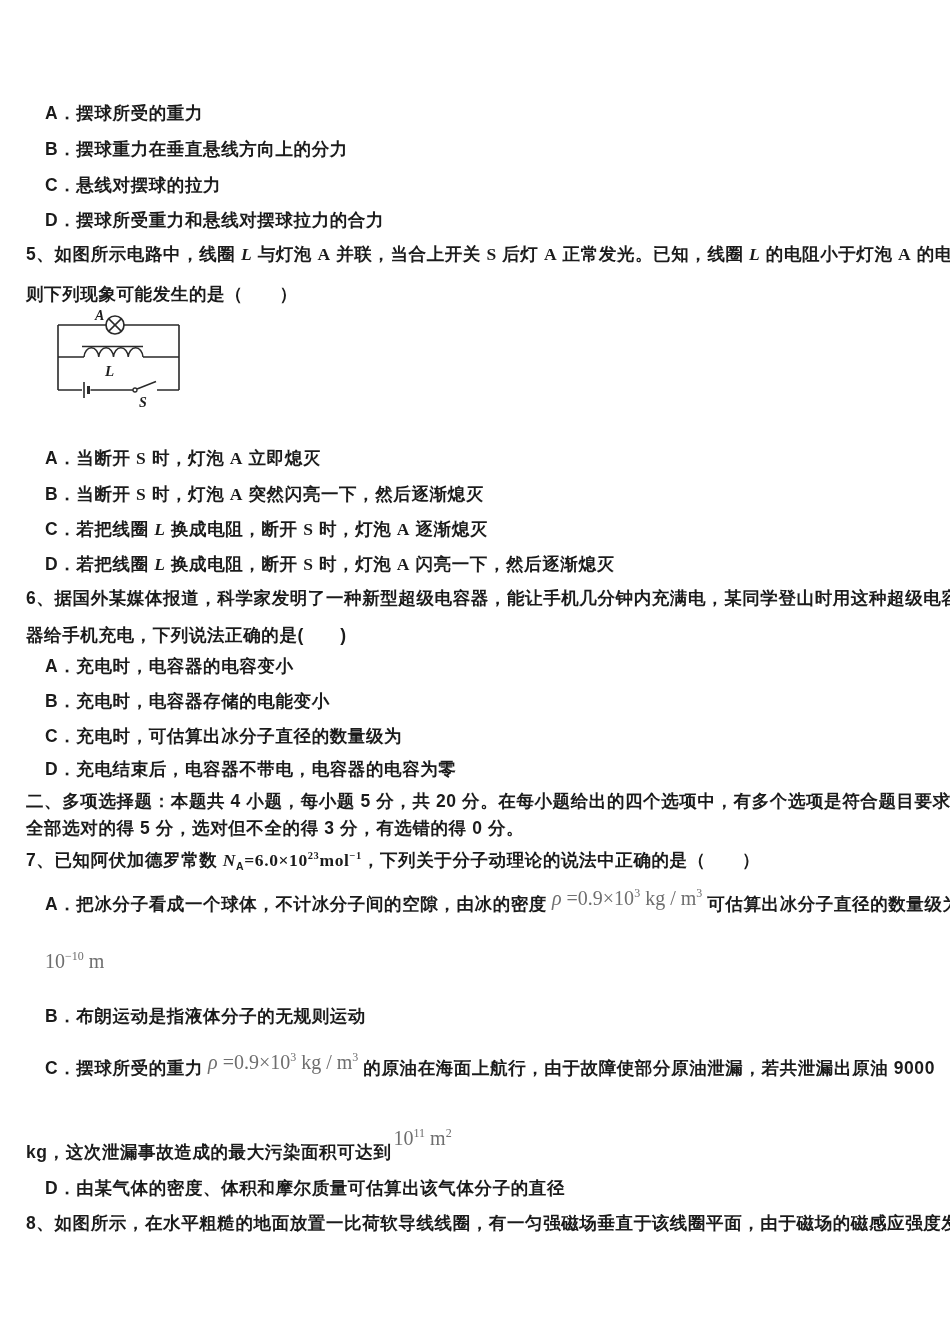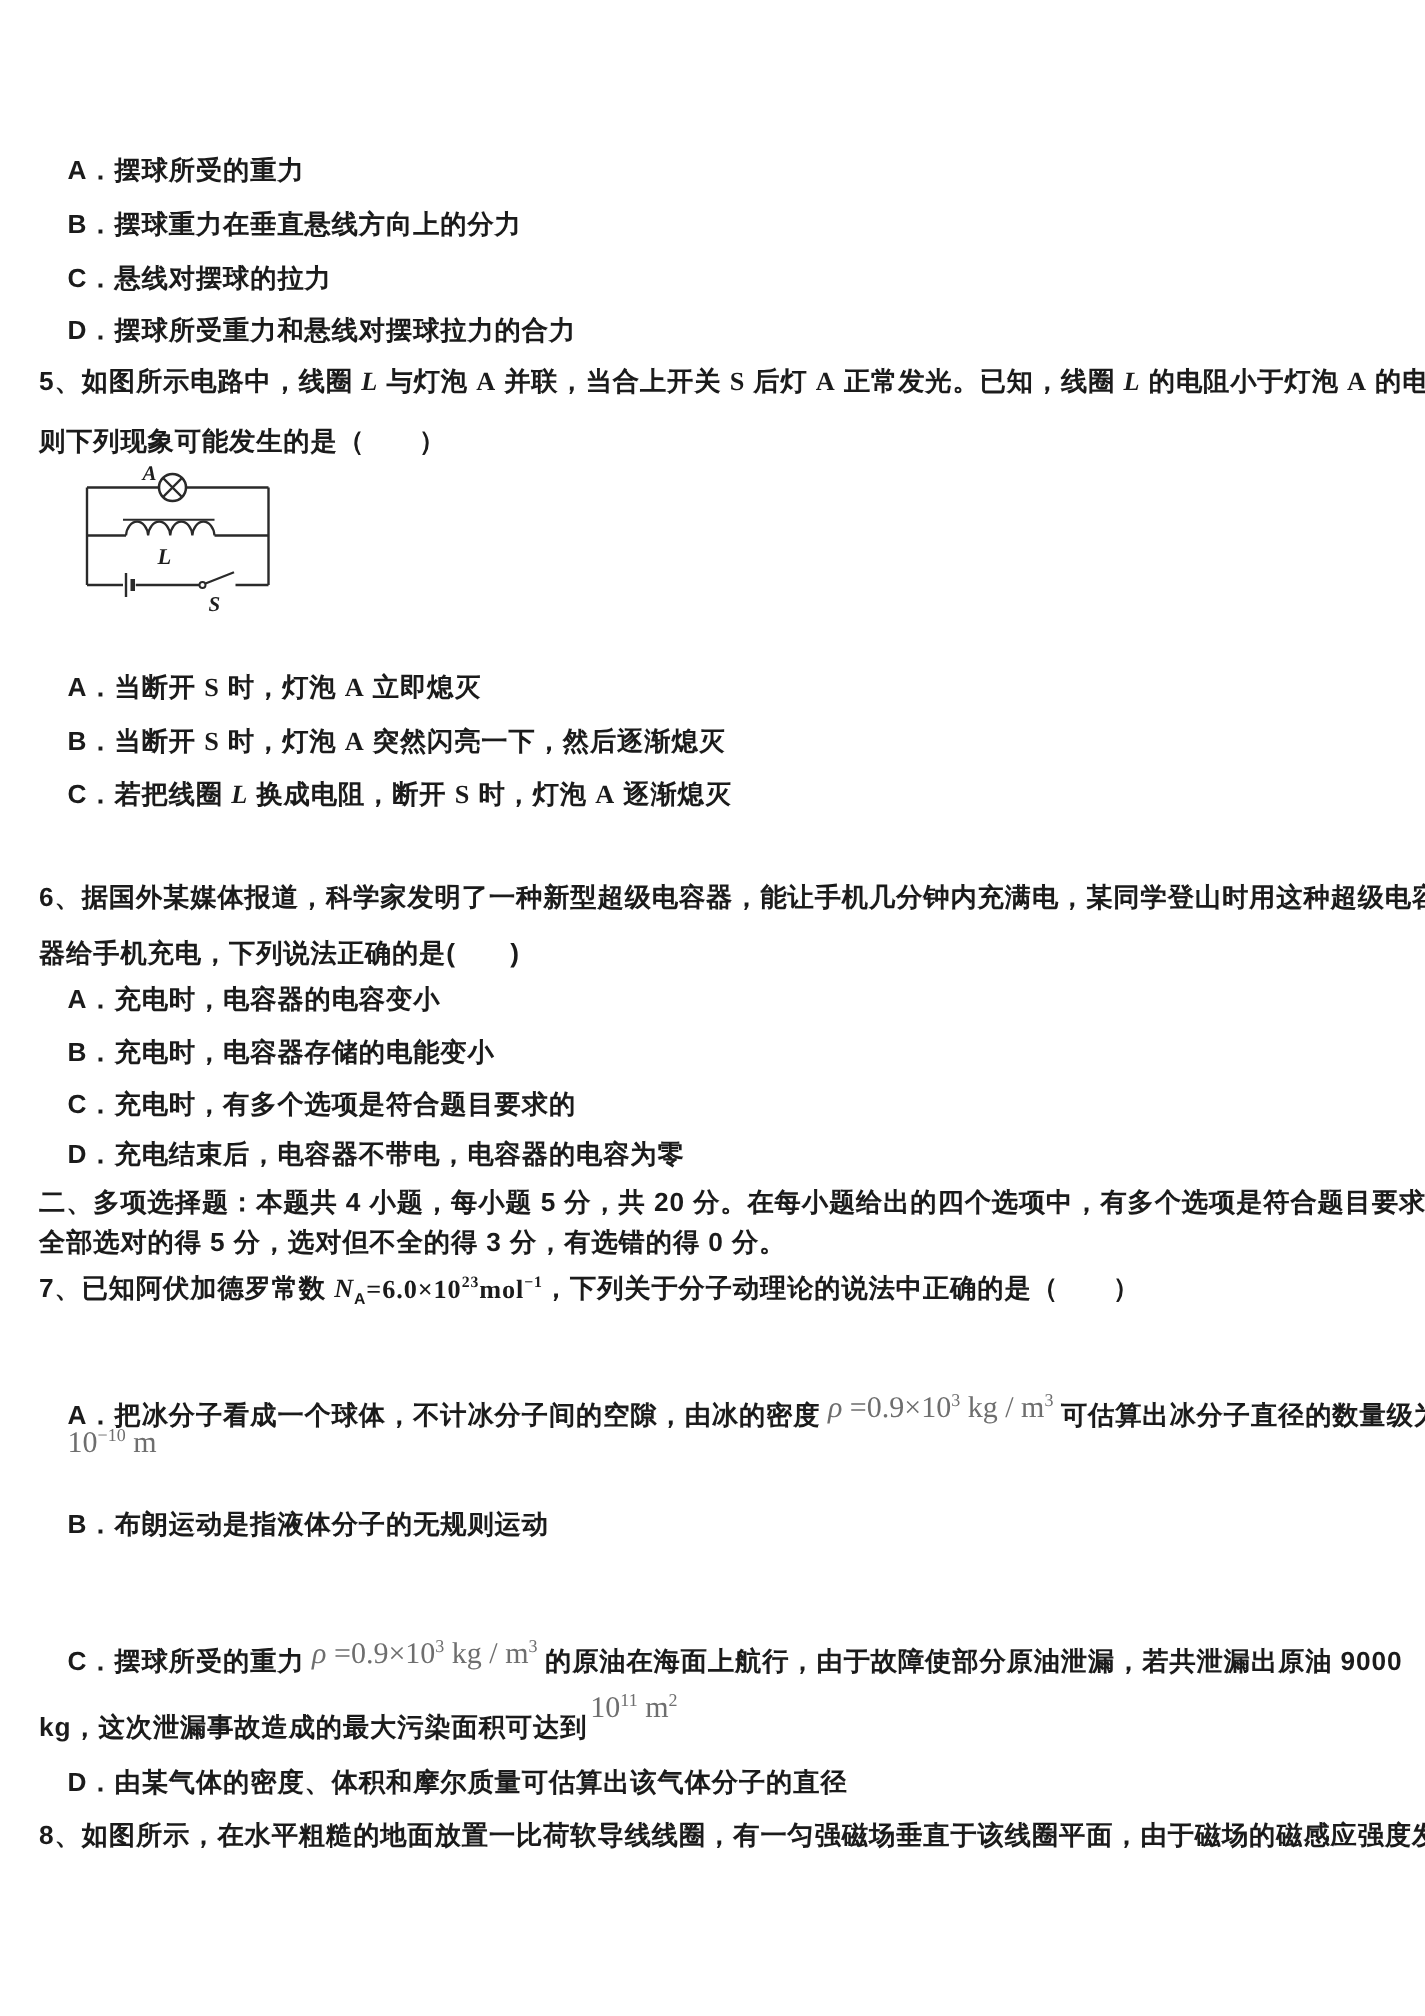--- a/index.html
+++ b/index.html
@@ -12,21 +12,21 @@
     position:absolute; font-size:17.5px; letter-spacing:0.6px;
     white-space:nowrap; line-height:24px;
   }
   .t b  { font-family:"Liberation Serif", serif; font-weight:bold; }
   .t em { font-family:"Liberation Serif", serif; font-style:italic; font-weight:bold; }
   .formula {
     font-family:"Liberation Serif", serif; font-weight:normal;
     color:#6e6e6e; font-size:20px; letter-spacing:0; margin:0 5px;
   }
   .formula em { font-style:italic; font-weight:normal; font-family:inherit; }
-  .raise5  { position:relative; top:-5px;  display:inline-block;margin-top:40px; }
+  .raise5  { position:relative; top:-5px;  display:inline-block; }
   .raise13 { position:relative; top:-13px; display:inline-block; }
   sup, sub { font-size:60%; }
   .fig { position:absolute; left:55px; top:303px; width:135px; height:115px; }
   .fig path, .fig circle, .fig line { stroke:#2a2a2a; fill:none; }
   .fig text {
     font-family:"Liberation Serif", serif; font-style:italic;
     font-weight:bold; fill:#1e1e1e;
   }
 </style>
 </head>
@@ -59,26 +59,27 @@
     <path d="M29,79 V95" stroke-width="1.6"></path>
     <path d="M33.5,83 V91" stroke-width="3"></path>
     <circle cx="80" cy="87" r="2" stroke-width="1.3"></circle>
     <path d="M82,86 L101,78.5" stroke-width="1.5"></path>
     <text x="84" y="104" font-size="14">S</text>
   </svg>
 
   <div class="t" style="left:45px; top:446px">A．当断开 <b>S</b> 时，灯泡 <b>A</b> 立即熄灭</div>
   <div class="t" style="left:45px; top:517px">C．若把线圈 <em>L</em> 换成电阻，断开 <b>S</b> 时，灯泡 <b>A</b> 逐渐熄灭</div>
   <div class="t" style="left:45px; top:482px">B．当断开 <b>S</b> 时，灯泡 <b>A</b> 突然闪亮一下，然后逐渐熄灭</div>
+  <div class="t" style="left:45px; top:552px">D．若把线圈 <em>L</em> 换成电阻，断开 <b>S</b> 时，灯泡 <b>A</b> 闪亮一下，然后逐渐熄灭</div>
 
   <div class="t" style="left:26px; top:586px">6、据国外某媒体报道，科学家发明了一种新型超级电容器，能让手机几分钟内充满电，某同学登山时用这种超级电容</div>
   <div class="t" style="left:26px; top:623px">器给手机充电，下列说法正确的是(　　)</div>
   <div class="t" style="left:45px; top:689px">B．充电时，电容器存储的电能变小</div>
   <div class="t" style="left:45px; top:654px">A．充电时，电容器的电容变小</div>
-  <div class="t" style="left:45px; top:724px">C．充电时，有多个选项是符合题目要求的</div>
+  <div class="t" style="left:45px; top:724px">C．充电时，可估算出冰分子直径的数量级为</div>
   <div class="t" style="left:45px; top:757px">D．充电结束后，电容器不带电，电容器的电容为零</div>
 
   <div class="t" style="left:26px; top:789px">二、多项选择题：本题共 4 小题，每小题 5 分，共 20 分。在每小题给出的四个选项中，有多个选项是符合题目要求的。</div>
   <div class="t" style="left:26px; top:816px">全部选对的得 5 分，选对但不全的得 3 分，有选错的得 0 分。</div>
 
   <div class="t" style="left:26px; top:844px">7、已知阿伏加德罗常数 <em>N</em><sub>A</sub><b>=6.0×10<sup>23</sup>mol<sup>−1</sup></b>，下列关于分子动理论的说法中正确的是（　　）</div>
 
   <div class="t" style="left:45px; top:886px">
     <span>A．把冰分子看成一个球体，不计冰分子间的空隙，由冰的密度</span><span class="formula raise5" style="color: rgb(110, 110, 110);"><em>ρ</em> =0.9×10<sup>3</sup> kg / m<sup>3</sup></span><span>可估算出冰分子直径的数量级为</span>
   </div>

